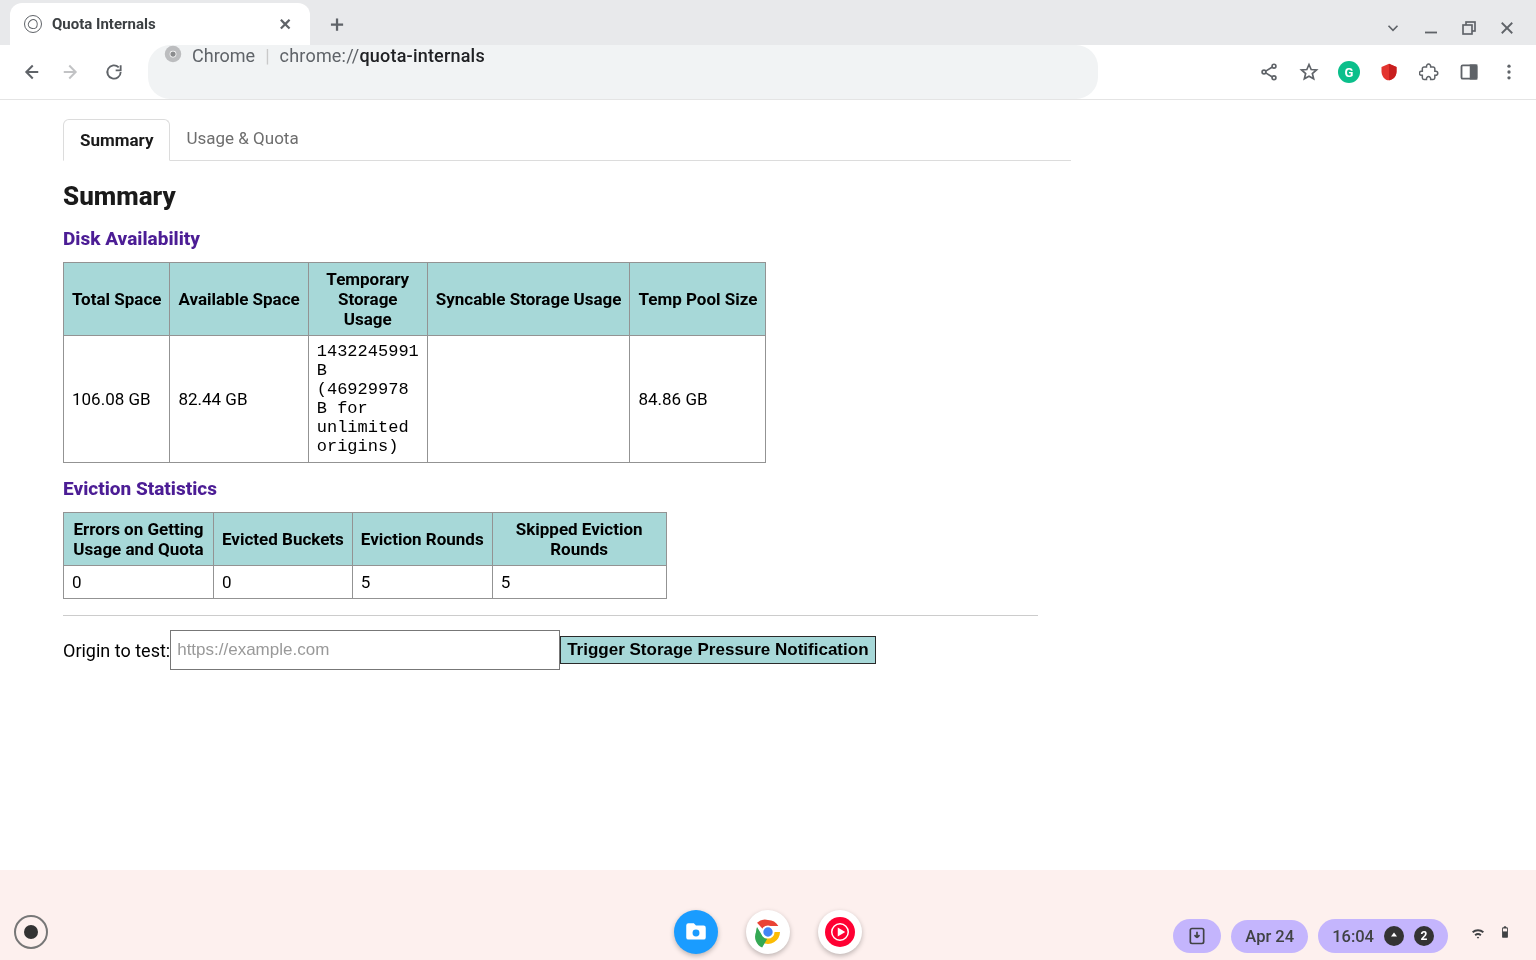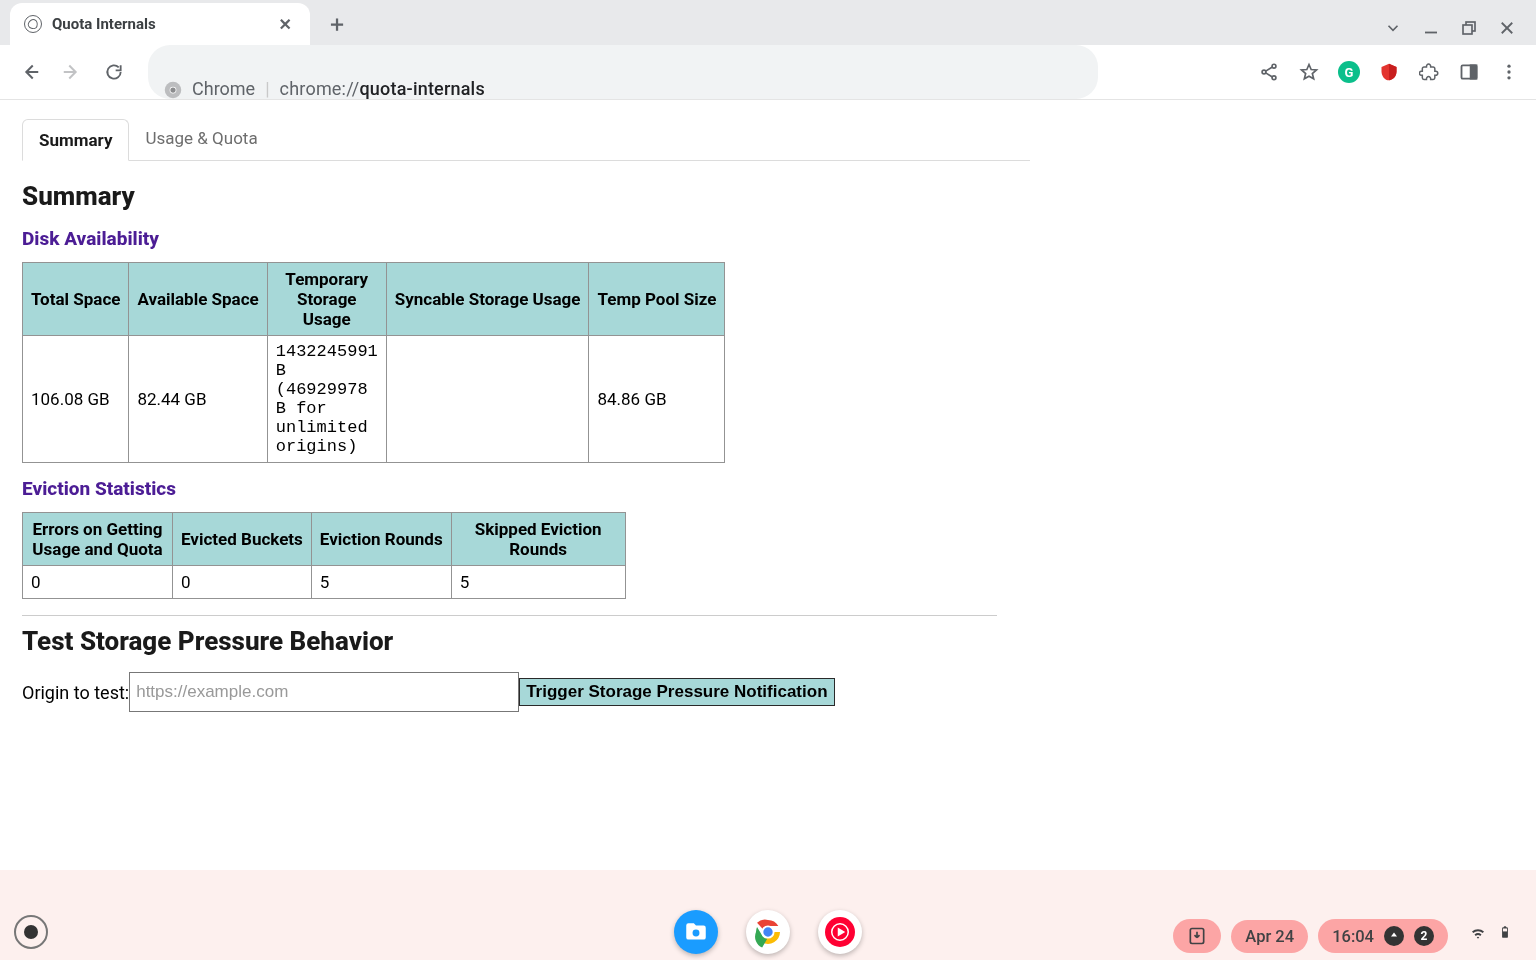--- a/index.html
+++ b/index.html
@@ -13,35 +13,35 @@
   .tab .favicon::after { content:""; position:absolute; left:3px; top:3px; width:8px; height:8px; border:1.5px solid #5f6368; border-radius:50% 50% 50% 50% / 60% 60% 40% 40%; transform: rotate(20deg);}
   .tab-title { font-size: 15px; color: #3c4043; flex:1; }
   .tab-close { color:#5f6368; font-size: 16px; padding: 0 4px; cursor:pointer; }
   .newtab { width: 34px; height: 34px; display:flex; align-items:center; justify-content:center; color:#5f6368; font-size:22px; margin-left:10px; margin-bottom:4px; border-radius:50%; cursor:pointer;}
   .tabstrip-right { margin-left:auto; display:flex; align-items:center; gap:16px; padding-right:18px; color:#5f6368; margin-bottom:6px;}
   .tsr-btn { width:22px; height:22px; display:flex; align-items:center; justify-content:center; cursor:pointer; font-size:18px;}
 
   .toolbar { height: 55px; background:#fff; border-bottom:1px solid #e4e4e4; display:flex; align-items:center; padding:0 16px; gap:14px; }
   .nav-btn { width:28px; height:28px; display:flex; align-items:center; justify-content:center; color:#5f6368; cursor:pointer; font-size:20px; border-radius:50%; }
   .nav-btn.disabled { color:#c2c3c5; cursor:default; }
-  .omnibox { flex:0 0 auto; margin-left:6px; display:flex; align-items:flex-end; background:#f1f3f4; border-radius:22px; height:54px; padding:0 16px; width: 950px; }
+  .omnibox { flex:0 0 auto; margin-left:6px; display:flex; align-items:flex-start; background:#f1f3f4; border-radius:22px; height:54px; padding:0 16px; width: 950px; }
   .omnibox .chrome-logo { width:18px; height:18px; margin-right:10px; position:relative; }
   .omnibox .chrome-logo svg { width:18px; height:18px; }
   .omni-prefix { color:#5f6368; font-size:18px; }
   .omni-sep { color:#c9c9c9; margin:0 10px; font-size:18px; }
   .omni-url { color:#5f6368; font-size:18px; letter-spacing:.2px;}
   .omni-url b { color:#202124; font-weight:500; }
   .toolbar-right { margin-left:auto; display:flex; align-items:center; gap:18px; color:#5f6368;}
   .tb-icon { width:22px; height:22px; display:flex; align-items:center; justify-content:center; cursor:pointer;}
   .ext-g { width:22px; height:22px; border-radius:50%; background:#0bbf8b; color:#fff; font-weight:700; font-size:13px; display:flex; align-items:center; justify-content:center;}
   .ext-shield svg { width:20px; height:20px; }
   .puzzle, .sidepanel, .kebab { font-size:20px; }
 
   
-  .viewport { background:#fff; height: 770px; overflow:hidden; }
+  .viewport { background:#fff; height: 770px; overflow:hidden;padding-left:41px; }
   .page { background:#fff; width: 1030px; padding-left: 22px; padding-top: 18px; }
 
   .subtabs { display:flex; border-bottom:1px solid #dcdcdc; }
   .subtab { padding:10px 16px 10px; font-size:17px; color:#6e6e6e; cursor:pointer; }
   .subtab.active { color:#1a1a1a; font-weight:700; border:1px solid #dcdcdc; border-bottom:1px solid #fff; border-radius:6px 6px 0 0; position:relative; top:1px; background:#fff;}
   
   h2.page-h { font-size:26px; font-weight:800; margin:20px 0 16px; color:#1a1a1a;}
   h3.sec-h { font-size:19px; font-weight:800; margin:14px 0 12px; color:#4c1d95;}
   
   table.data { border-collapse: collapse; margin-bottom: 8px;}
@@ -63,21 +63,21 @@
   
   .shelf { height: 56px; margin-top:auto; background:#fdf0ee; display:flex; align-items:center; padding:0 14px; }
   .shelf-left { width:34px; height:34px; border-radius:50%; border:2px solid #777; display:flex; align-items:center; justify-content:center; cursor:pointer;}
   .shelf-left .dot { width:14px; height:14px; background:#333; border-radius:50%; }
   .shelf-center { position:absolute; left:50%; transform:translateX(-50%); display:flex; gap:28px; }
   .app-icon { width:44px; height:44px; border-radius:50%; display:flex; align-items:center; justify-content:center; box-shadow:0 2px 5px rgba(0,0,0,.25); cursor:pointer;}
   .app-files { background:#1a9cff; color:#fff; }
   .app-chrome { background:#fff; }
   .app-ytm { background:#fff; }
   .shelf-right { margin-left:auto; display:flex; align-items:center; gap:10px; color:#404244; }
-  .pill { background:#fca5a5; border-radius:20px; padding:7px 14px; display:flex; align-items:center; gap:10px; font-size:16.5px; font-weight:500;margin-top:8px;}
+  .pill { background:#c4b5fd; border-radius:20px; padding:7px 14px; display:flex; align-items:center; gap:10px; font-size:16.5px; font-weight:500;margin-top:8px;}
   .badge-circ { width:20px; height:20px; border-radius:50%; background:#333; color:#fff; font-size:12px; display:flex; align-items:center; justify-content:center; font-weight:700;}
   .tray { display:flex; align-items:center; gap:10px; padding:6px 10px;}
   svg { display:block; }
 </style>
 </head>
 <body>
 
 <div class="tabstrip">
   <div class="tab">
     <span class="favicon"></span>
@@ -223,21 +223,20 @@
         <td>0</td>
         <td>0</td>
         <td>5</td>
         <td>5</td>
       </tr>
     </tbody>
       </table>
 
     <hr class="sep">
 
-    <h2 class="page-h" style="margin-top:6px">Test Storage Pressure Behavior</h2>
     <div class="origin-row">
       <span>Origin to test:</span>
       <input type="text" placeholder="https://example.com" style="">
       <button class="trigger-btn">Trigger Storage Pressure Notification</button>
     </div>
   </div>
 </div>
 
 <div class="shelf">
   <div class="shelf-left">

